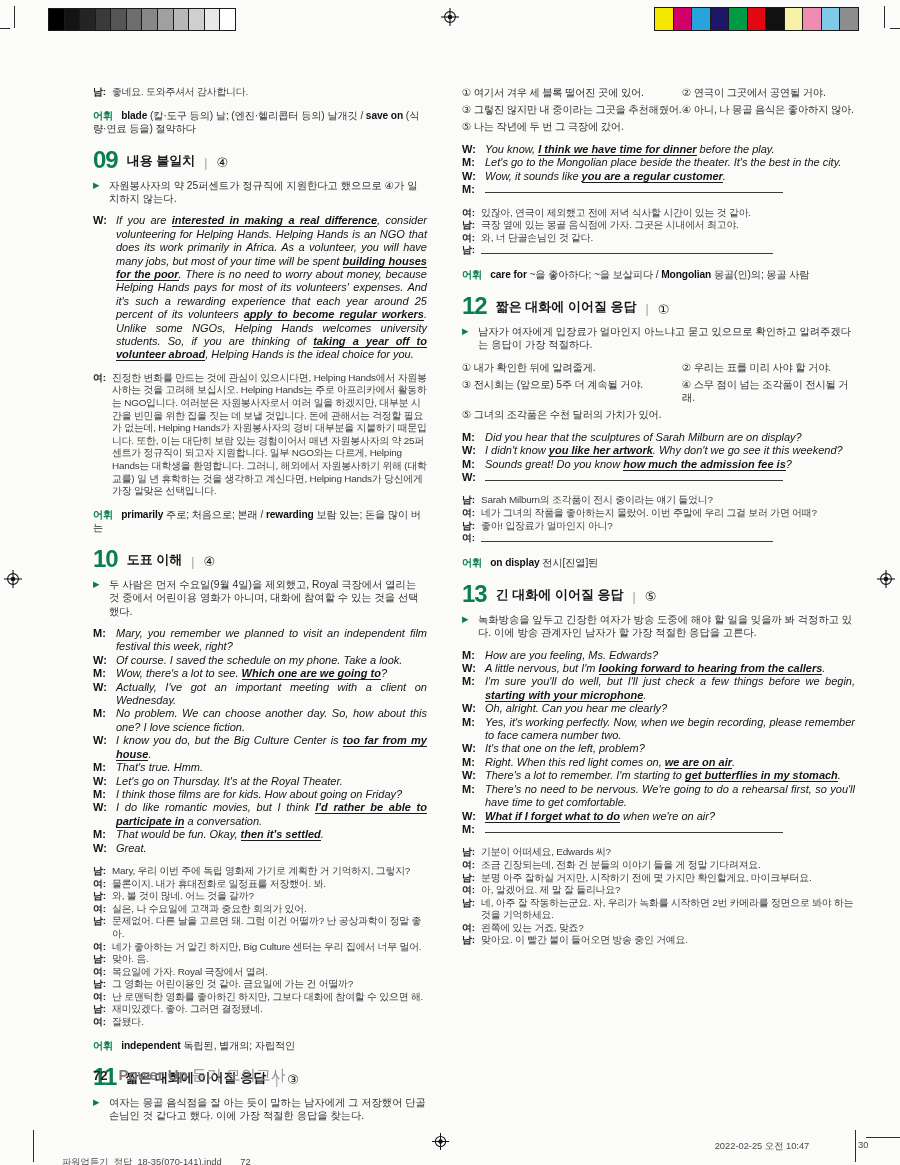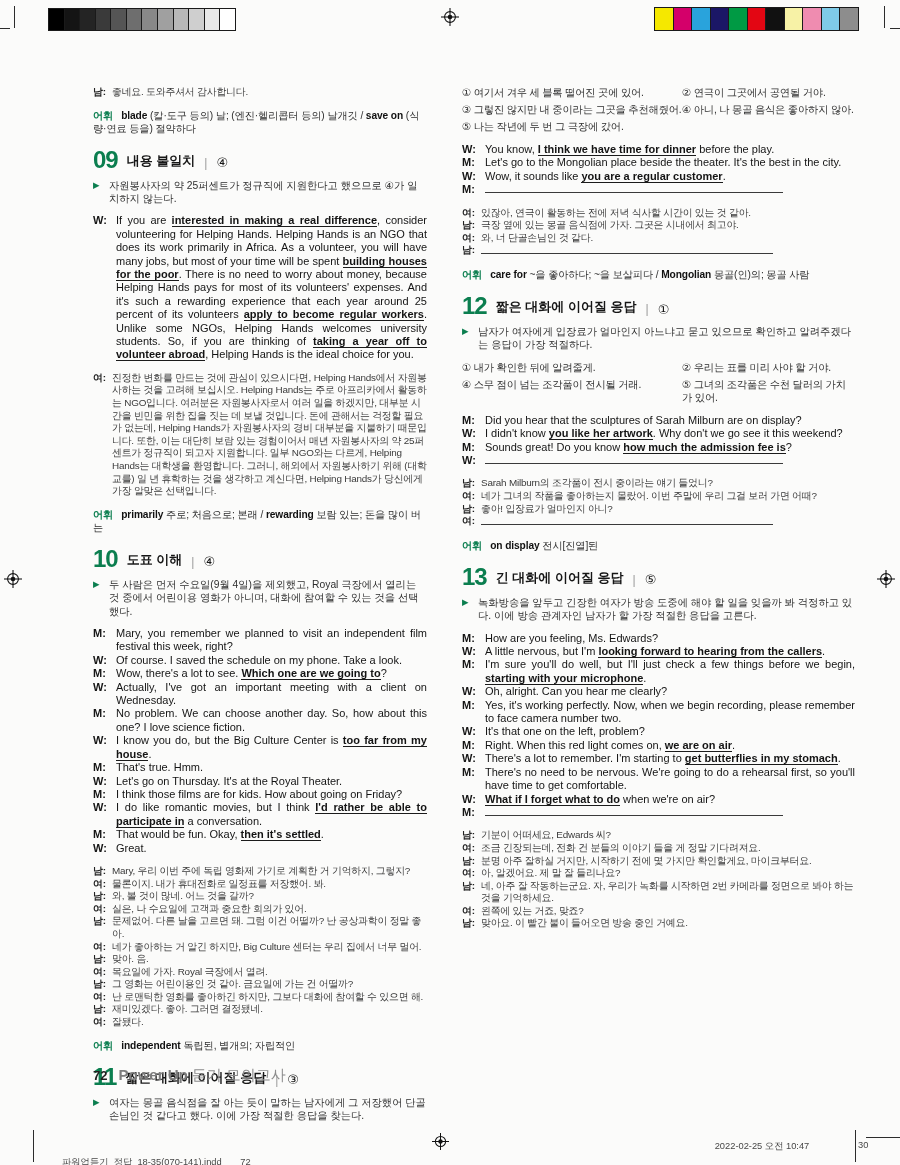--- a/index.html
+++ b/index.html
@@ -27,21 +27,21 @@
   .sec-ans{font-size:13px;color:#161616;padding-bottom:1.5px;}
 
   
   .note{display:flex;gap:5px;font-size:10.3px;color:#2e2e2e;line-height:13.4px;margin-bottom:9px;}
   .note .arr{color:var(--green);font-size:8.5px;line-height:13px;flex:0 0 11px;}
 
   
   .dlg{margin-bottom:10px;}
   .dlg-line{display:flex;font-size:11px;line-height:13.4px;color:var(--ink);}
   .dlg-line .spk{font-weight:700;flex:0 0 23px;}
-  .dlg-line .txt{flex:1;text-align:justify;}
+  .dlg-line .txt{flex:1;text-align:justify;font-style:italic;}
   .dlg-line b{font-weight:700;}
   b.u{border-bottom:1.2px solid #1b1b1b;}
 
   
   .dlgk{margin-bottom:10px;}
   .dlgk-line{display:flex;font-size:9.9px;line-height:12.6px;color:var(--ko);letter-spacing:-0.2px;}
   .dlgk-line .spk{font-weight:700;flex:0 0 19px;color:#222;}
   .dlgk-line .txt{flex:1;}
 
   
@@ -314,21 +314,21 @@
         <span class="txt">Wow, it sounds like <b class="u">you are a regular customer</b>.</span>
       </div>
       <div class="dlg-line">
         <span class="spk">M:</span>
         <span class="txt"><span class="blank"></span></span>
       </div>
     </div>
     <div class="dlgk">
       <div class="dlgk-line">
         <span class="spk">여:</span>
-        <span class="txt">있잖아, 연극이 활동하는 전에 저녁 식사할 시간이 있는 것 같아.</span>
+        <span class="txt">있잖아, 연극이 제외했고 전에 저녁 식사할 시간이 있는 것 같아.</span>
       </div>
       <div class="dlgk-line">
         <span class="spk">남:</span>
         <span class="txt">극장 옆에 있는 몽골 음식점에 가자. 그곳은 시내에서 최고야.</span>
       </div>
       <div class="dlgk-line">
         <span class="spk">여:</span>
         <span class="txt">와, 너 단골손님인 것 같다.</span>
       </div>
       <div class="dlgk-line">
@@ -343,20 +343,21 @@
       <span class="sec-sep">|</span>
       <span class="sec-ans">①</span>
     </div>
     <div class="note">
       <span class="arr">▶</span>
       <span class="ntxt">남자가 여자에게 입장료가 얼마인지 아느냐고 묻고 있으므로 확인하고 알려주겠다는 응답이 가장 적절하다.</span>
     </div>
     <div class="opts cols2">
       <div class="opt">① 내가 확인한 뒤에 알려줄게.</div>
       <div class="opt">② 우리는 표를 미리 사야 할 거야.</div>
+      <div class="opt">③ 전시회는 (앞으로) 5주 더 계속될 거야.</div>
       <div class="opt">④ 스무 점이 넘는 조각품이 전시될 거래.</div>
       <div class="opt">⑤ 그녀의 조각품은 수천 달러의 가치가 있어.</div>
     </div>
     <div class="dlg">
       <div class="dlg-line">
         <span class="spk">M:</span>
         <span class="txt">Did you hear that the sculptures of Sarah Milburn are on display?</span>
       </div>
       <div class="dlg-line">
         <span class="spk">W:</span>

